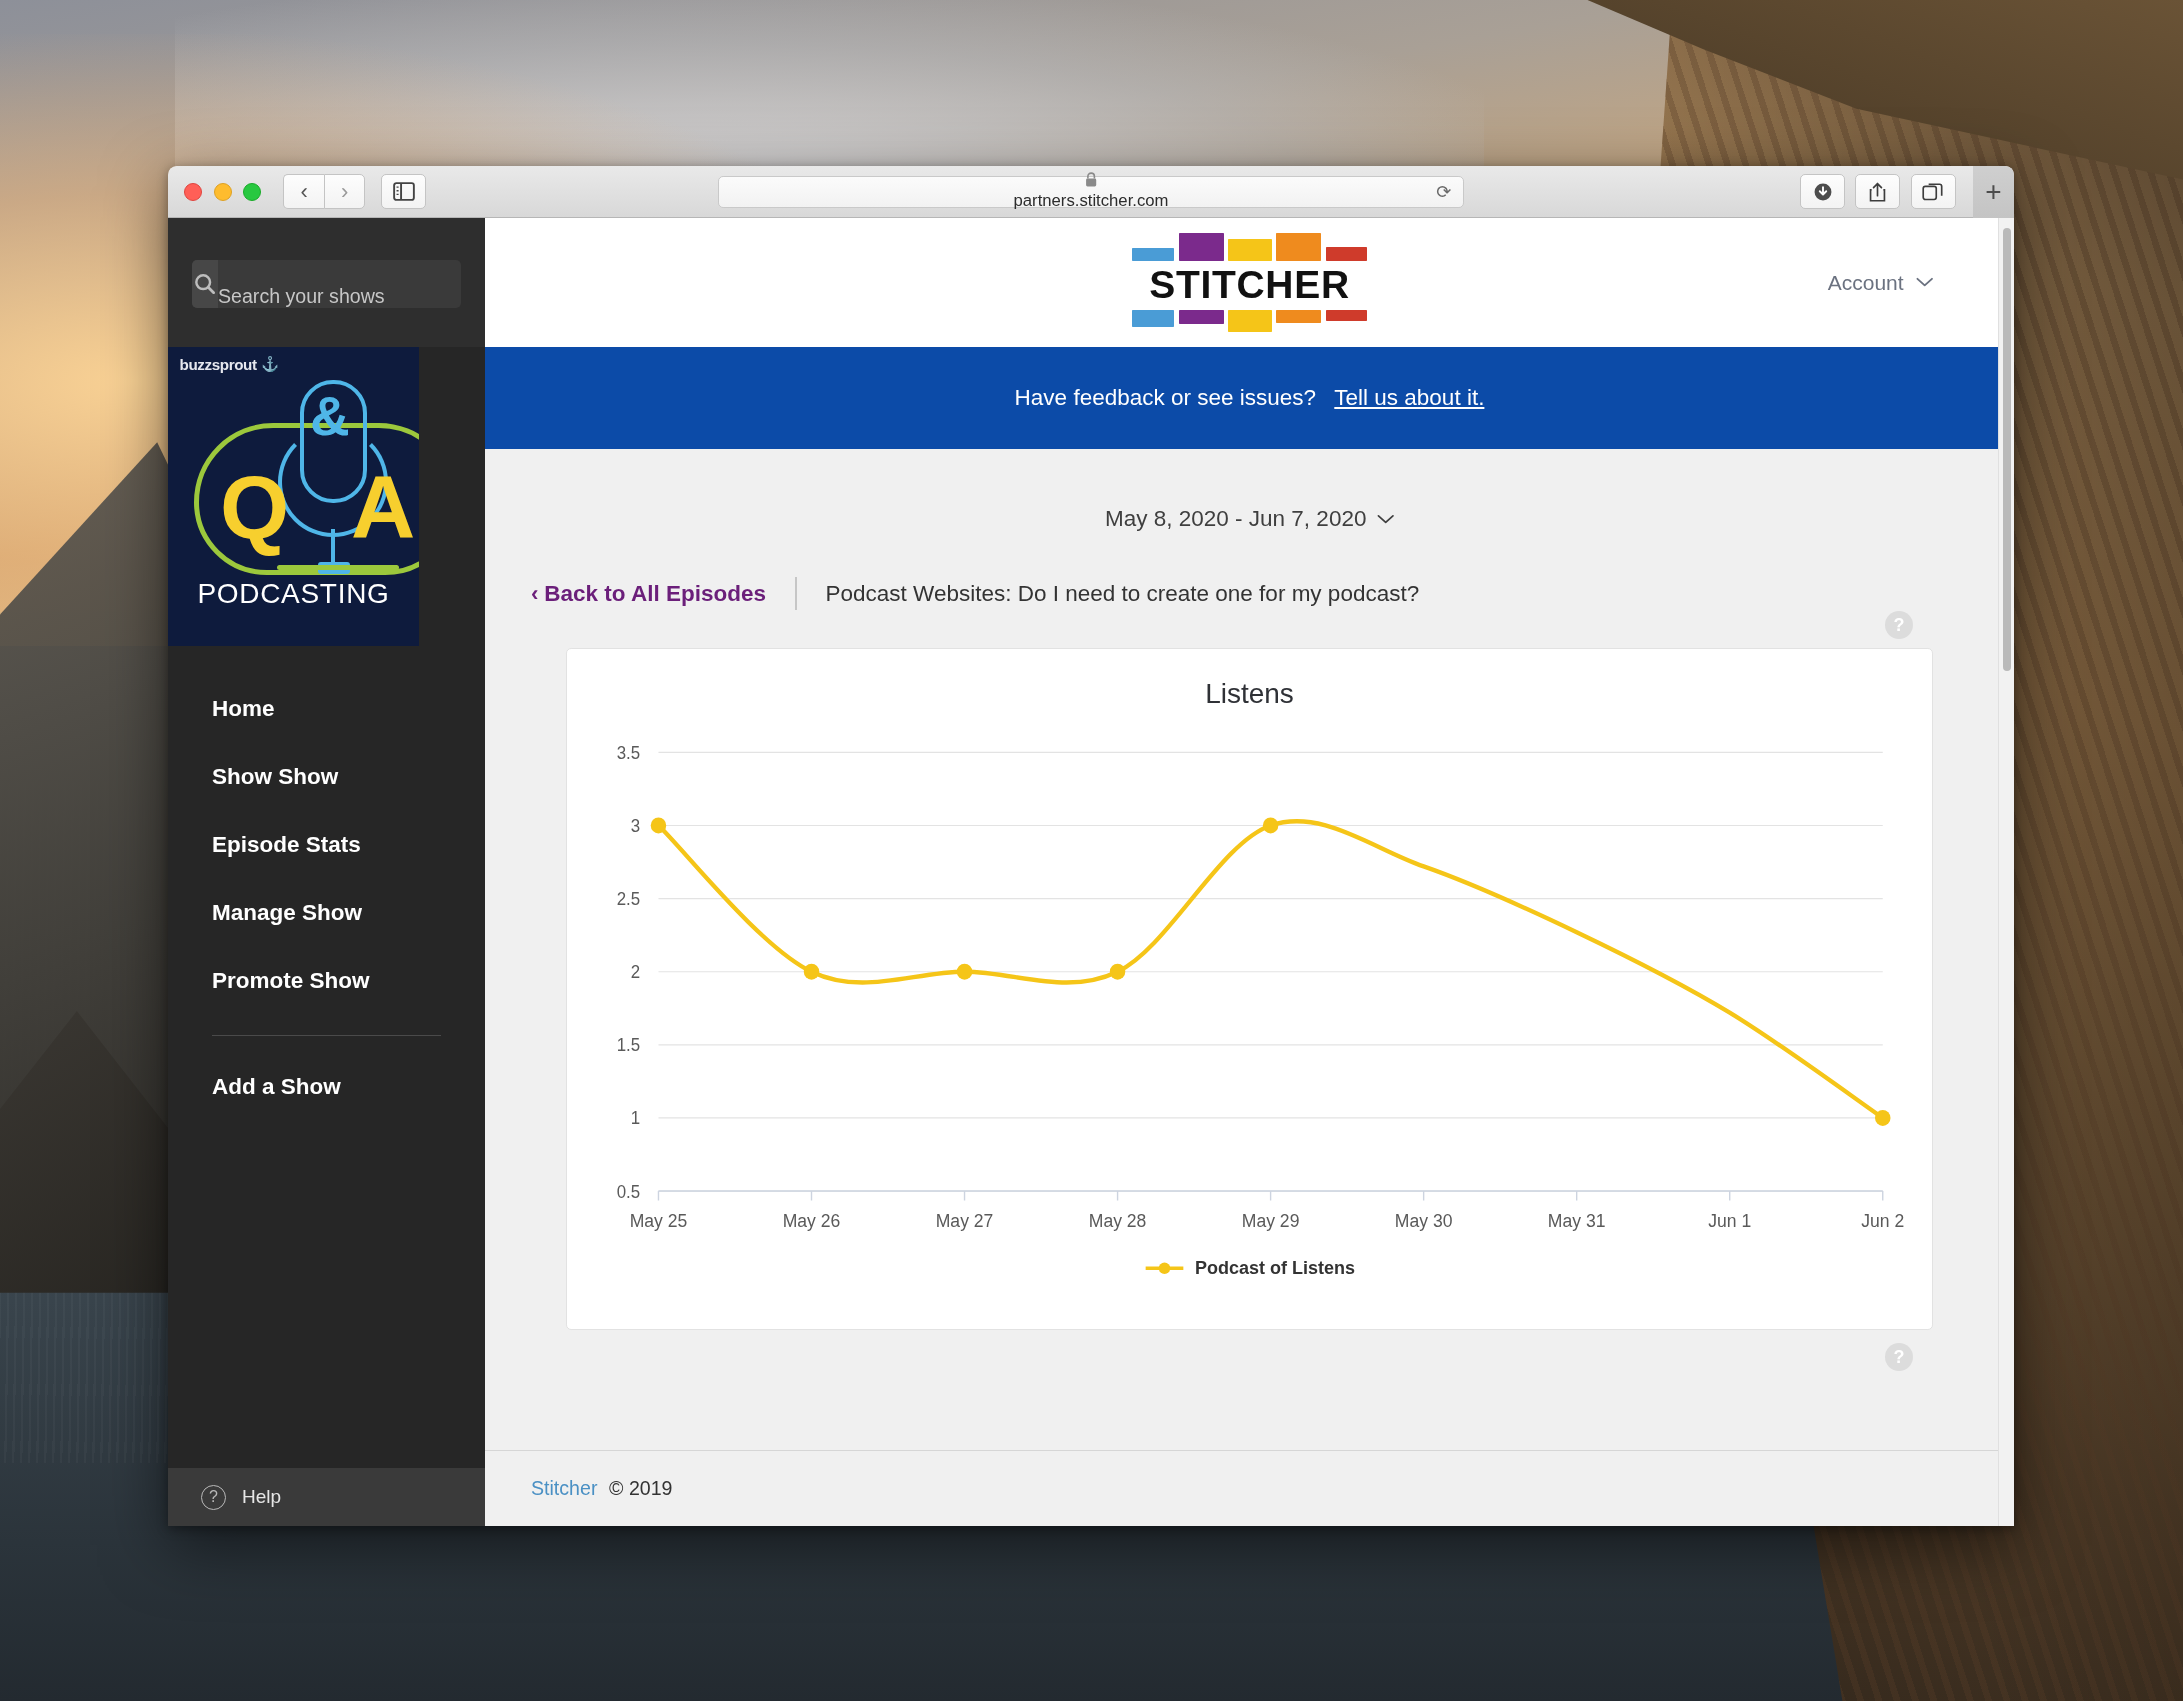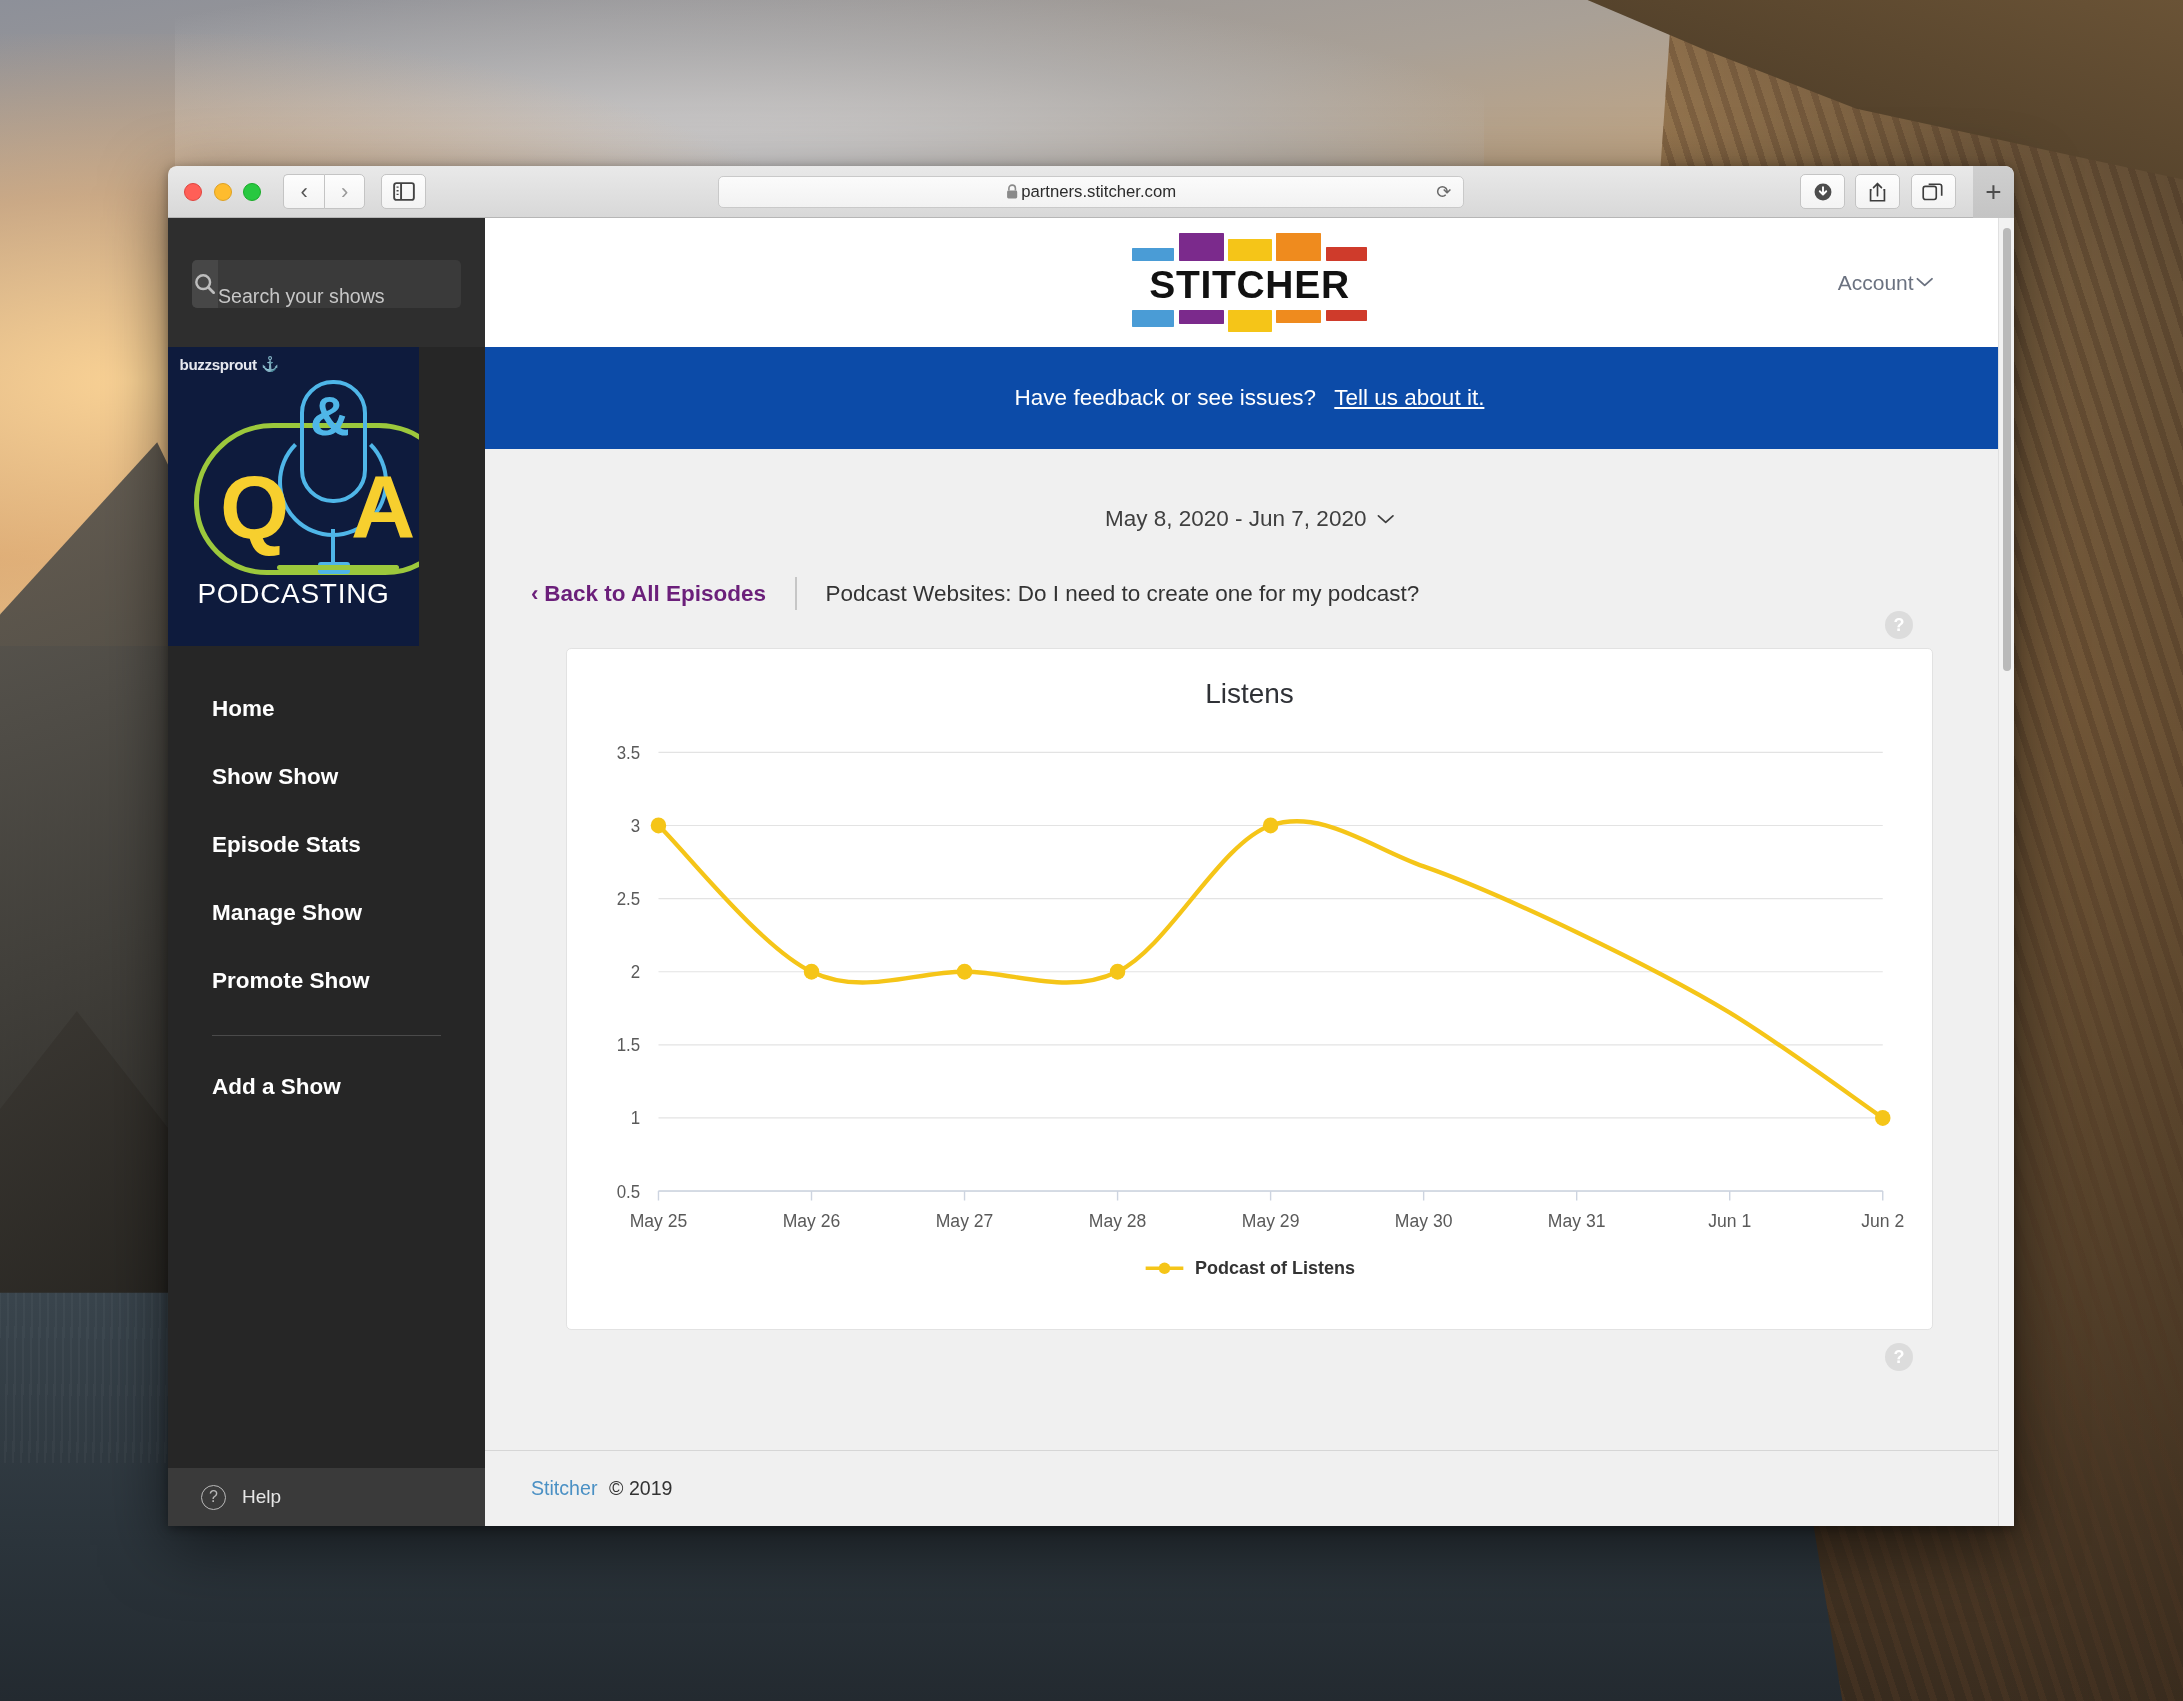--- a/index.html
+++ b/index.html
@@ -96,21 +96,21 @@
   }
 
   #urlbar {
     position:absolute; left:50%; transform:translateX(-50%);
     width:746px; height:32px; border-radius:5.1px;
     background:linear-gradient(180deg,#fbfbfb,#f2f2f2);
     border:0.7px solid #c9c9c9;
     display:flex; align-items:center; justify-content:center; position:absolute;
   }
   #urlbar .urltext {
-    font-size:16.7px; color:#2c2c2c; display:flex; align-items:center; gap:3px;
+    font-size:16.7px; color:#2c2c2c; display:flex; align-items:center; gap:3px;flex-direction:column;
   }
   #urlbar .reload {
     position:absolute; right:11.6px; font-size:18px; color:#6a6a6a; line-height:1;
   }
 
   .right-tools { margin-left:auto; display:flex; align-items:center; gap:10.2px; }
   .tbtn {
     width:45px; height:35px; border-radius:5.1px;
     background:linear-gradient(180deg,#fdfdfd,#f3f3f3);
     border:0.7px solid #c4c4c4;
@@ -204,21 +204,21 @@
   .topbar {
     height:129px; background:#fff; display:flex; align-items:center;
     justify-content:center; position:relative; flex:none;
   }
   .logo { display:flex; flex-direction:column; align-items:center; gap:3.6px; }
   .logo-bars { display:flex; align-items:flex-end; gap:4.4px; height:28px; }
   .logo-bars.bottom { align-items:flex-start; height:22px; }
   .lb { border-radius:0.7px; }
   .account {
     position:absolute; right:81px; top:50%; transform:translateY(-50%);
-    color:#6b7280; font-size:21px; display:flex; align-items:center; gap:2px;
+    color:#6b7280; font-size:21px; display:flex; align-items:center; gap:12px;
   }
   .banner {
     height:102px; background:#0c4ba8; display:flex; align-items:center; justify-content:center; flex:none;
   }
   .banner-text { color:#fff; font-size:22.5px; }
   .banner-text a { color:#fff; text-decoration:underline;margin-left:12px; }
 
   .content { flex:1; padding:0; position:relative; overflow:hidden; }
   .daterange {
     text-align:center; padding-top:57px; color:#3f3f3f; font-size:22.5px;

